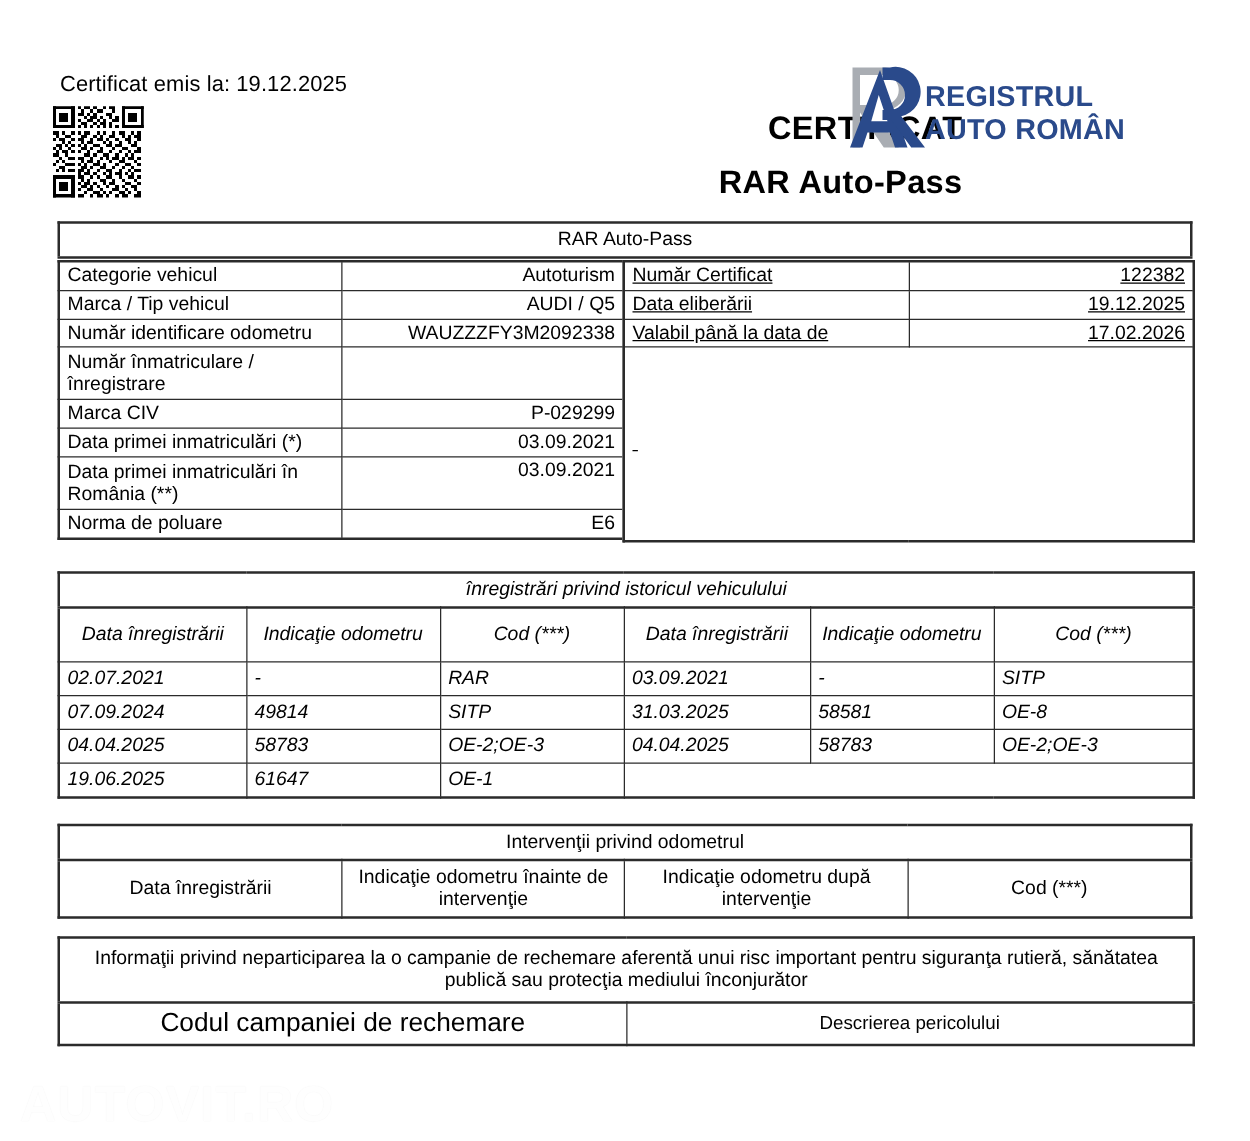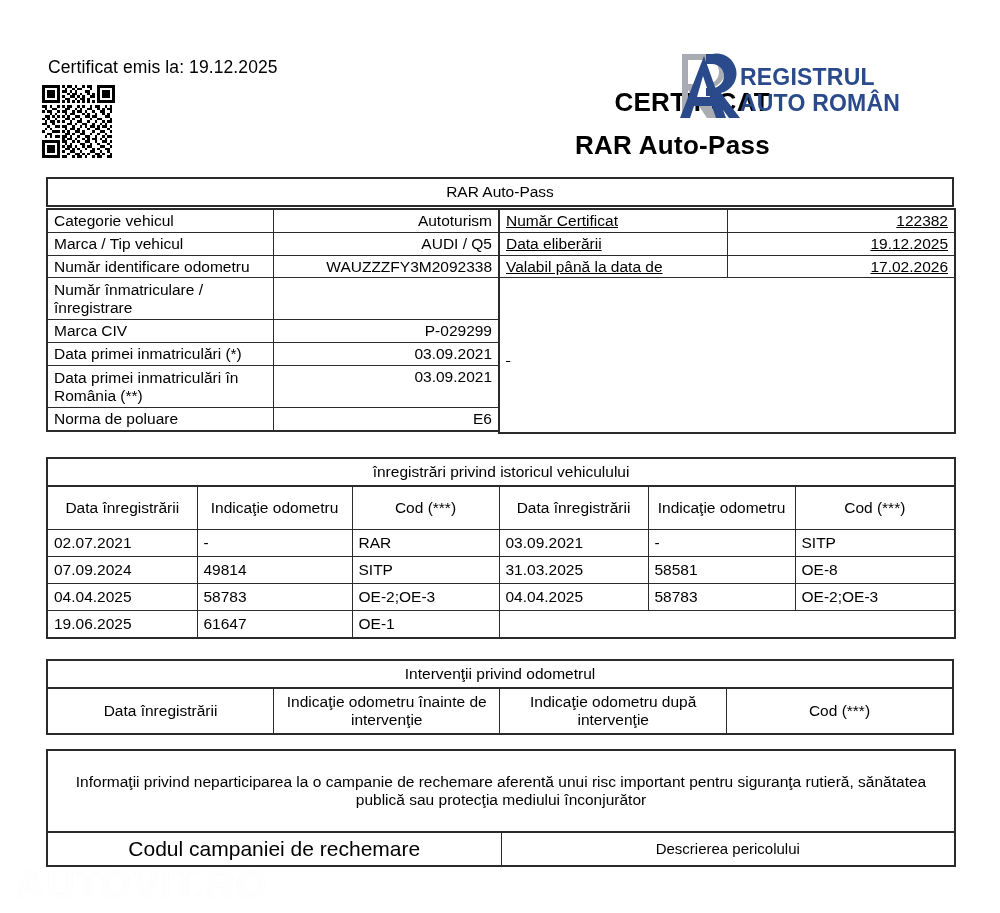--- a/index.html
+++ b/index.html
@@ -99,21 +99,21 @@
     font-size: 17px;
     border-bottom: 2px solid #2b2b2b !important;
     padding: 4px 6px !important;
   }
   .band-lg {
     text-align: center;
     font-weight: bold;
     font-size: 19px;
     line-height: 1.22;
     border-bottom: 2px solid #2b2b2b !important;
-    padding: 22px 10px !important;
+    padding: 7px 10px !important;
   }
   .lbl { text-align: left; }
   .val { text-align: right; font-weight: bold; }
   .hcell {
     text-align: center;
     font-weight: bold;
     font-size: 15.5px;
     line-height: 1.18;
     padding: 4px 4px !important;
   }
@@ -130,20 +130,21 @@
     width: 452px;
   }
   #table-certificate {
     left: 498px; top: 208px;
     width: 456px;
     text-decoration: underline;
   }
   #table-history {
     left: 46px; top: 457px;
     width: 908px;
+    font-style: italic;
   }
   #table-interventions {
     left: 46px; top: 659px;
     width: 908px;
   }
   #table-recall {
     left: 46px; top: 749px;
     width: 908px;
   }
 

